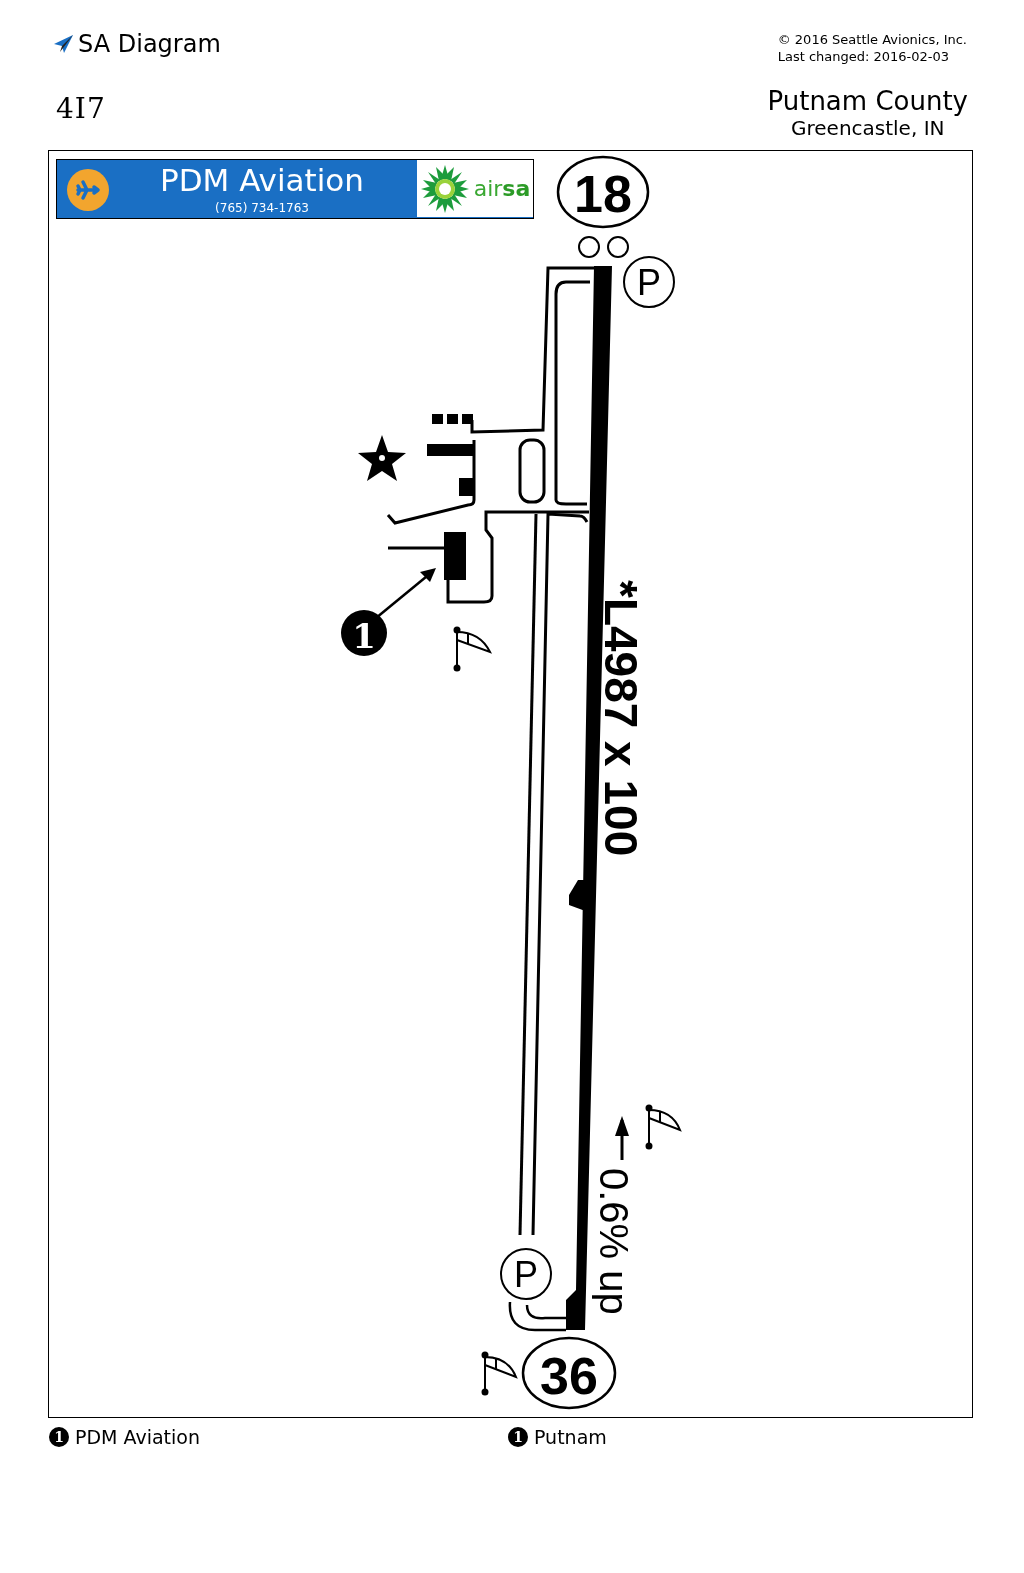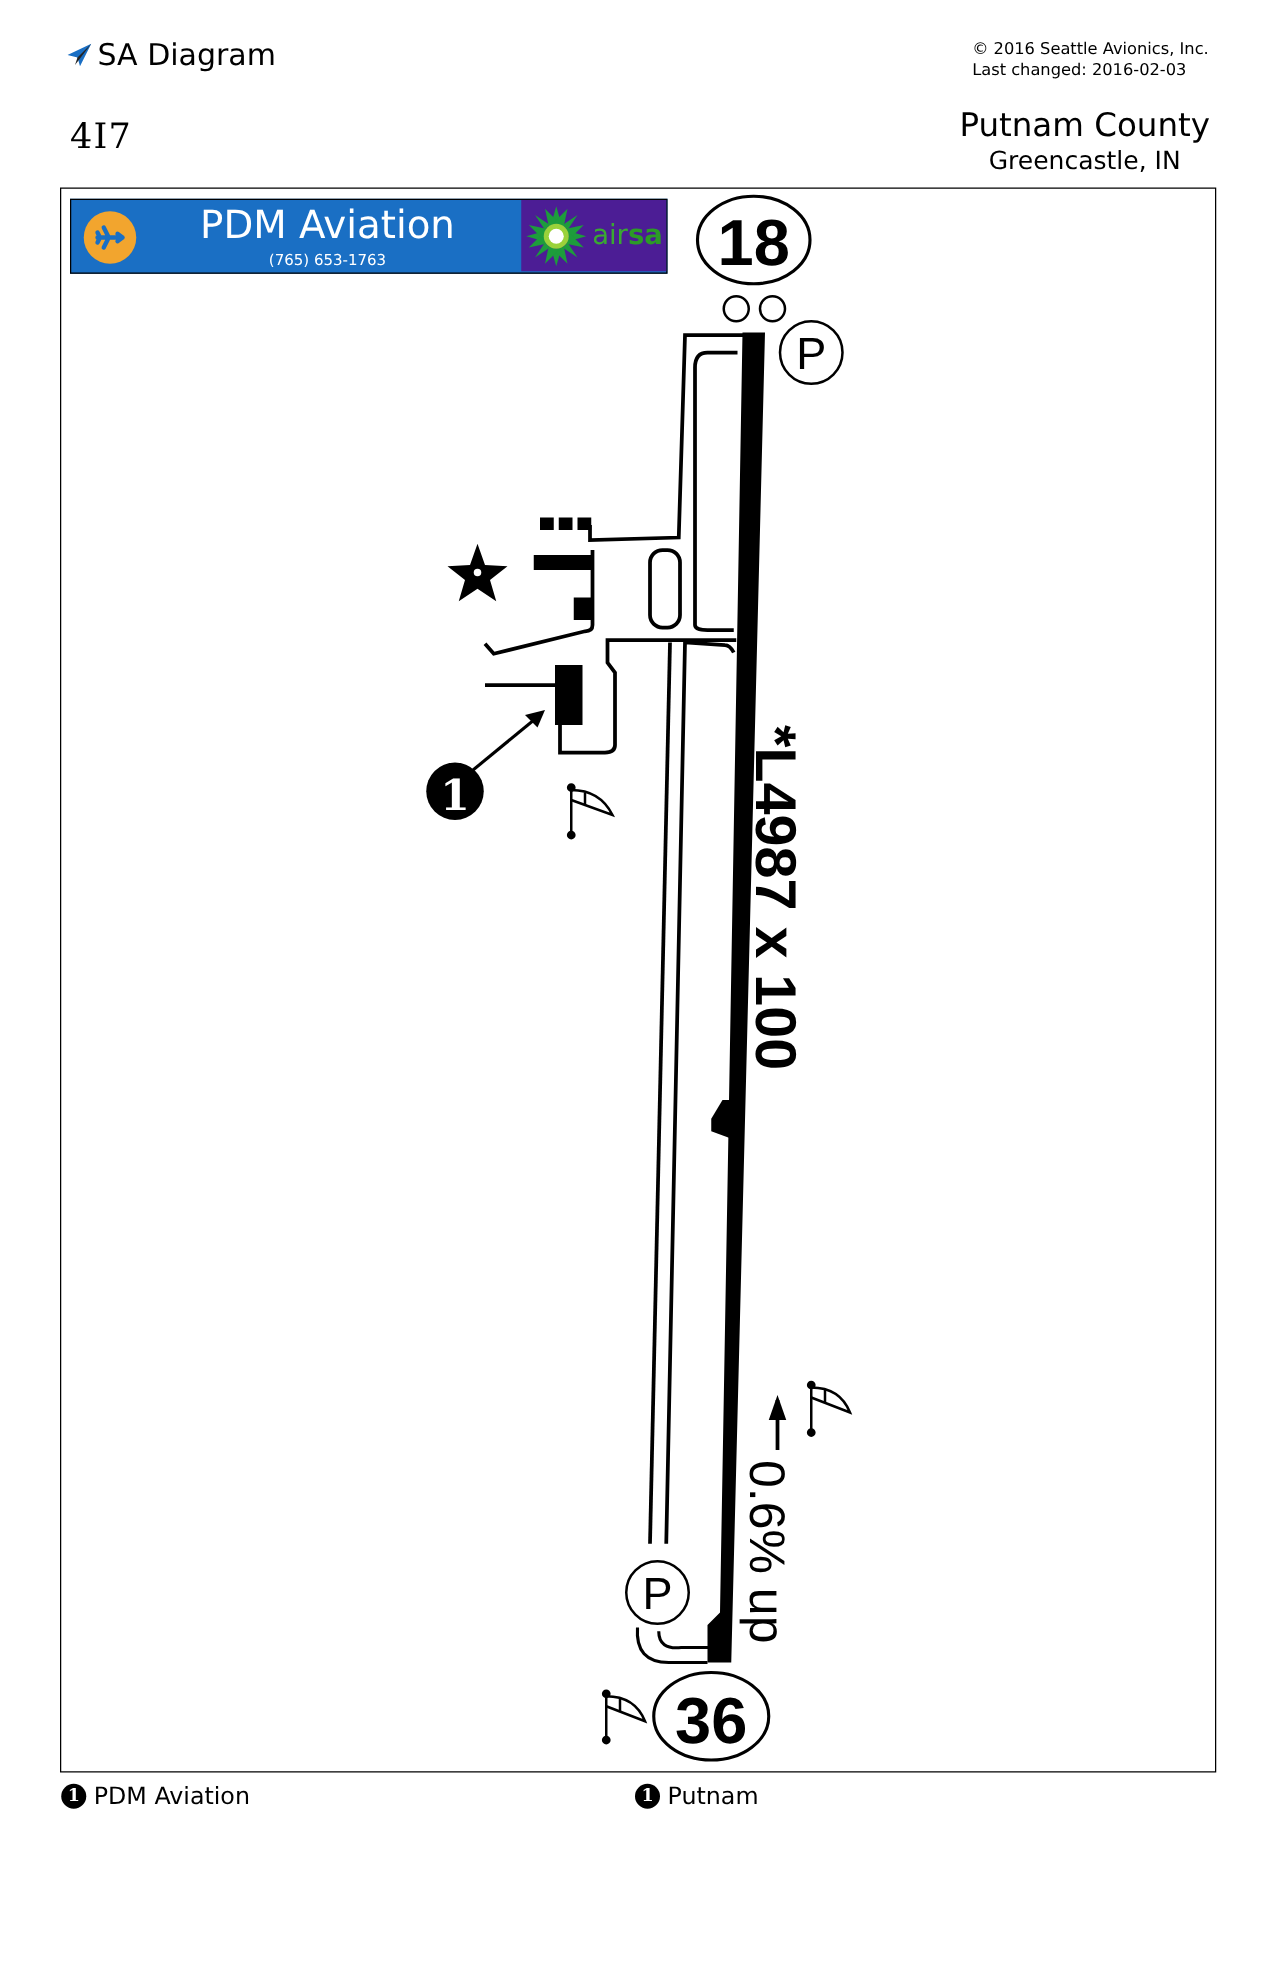--- a/index.html
+++ b/index.html
@@ -9,21 +9,21 @@
   .copyright { position:absolute; right:57px; top:31px; font-size:13px; line-height:17px; }
   .airport-id { position:absolute; left:56px; top:92px; font-family:"DejaVu Serif", serif; font-size:28px; letter-spacing:1px; }
   .airport-name { position:absolute; right:56px; top:86px; text-align:right; }
   .airport-name .n1 { font-size:26px; line-height:30px; }
   .airport-name .n2 { font-size:20px; line-height:24px;text-align:center; }
   .frame { position:absolute; left:48px; top:150px; width:925px; height:1268px; border:1.5px solid #000; box-sizing:border-box; }
   .fbo-banner { position:absolute; left:56px; top:159px; width:478px; height:60px; background:#1a6fc4; border:1.5px solid #000; box-sizing:border-box; }
   .fbo-icon { position:absolute; left:10px; top:9px; width:42px; height:42px; border-radius:50%; background:#f2a52e; display:flex; align-items:center; justify-content:center; }
   .fbo-name { position:absolute; left:95px; top:2px; width:220px; text-align:center; color:#fff; font-size:31px; }
   .fbo-phone { position:absolute; left:95px; top:41px; width:220px; text-align:center; color:#fff; font-size:12px; }
-  .fuel-logo { position:absolute; right:0; top:0; width:116px; height:57px; background:#4c1d95; display:flex; align-items:center; justify-content:center; gap:4px; }
+  .fuel-logo { position:absolute; right:0; top:0; width:116px; height:57px; background:#ffffff; display:flex; align-items:center; justify-content:center; gap:4px; }
   .fuel-logo .brand { font-size:22px; color:#3aa832; }
   .fuel-logo .brand b { color:#2c9b27; }
   .diagram { position:absolute; left:0; top:0; width:1024px; height:1573px; pointer-events:none; }
   .diagram * { pointer-events:auto; }
   .legend { position:absolute; top:1426px; font-size:19px; display:flex; align-items:center; gap:6px; }
   .legend .num { width:20px; height:20px; border-radius:50%; background:#000; color:#fff; font-size:14px; font-weight:bold; display:flex; align-items:center; justify-content:center; font-family:"DejaVu Serif", serif; }
 </style>
 </head>
 <body>
 
@@ -49,21 +49,21 @@
 
 <div class="frame"></div>
 
 <div class="fbo-banner">
   <div class="fbo-icon">
     <svg width="28" height="28" viewBox="0 0 28 28">
         <path d="M4 14 L24 14 M24 14 L20 11 M24 14 L20 17 M13 14 L9 6 M13 14 L9 22 M6 14 L4 10 M6 14 L4 18" stroke="#1a6fc4" stroke-width="3.5" fill="none" stroke-linecap="round"></path>
       </svg>
   </div>
   <div class="fbo-name">PDM Aviation</div>
-  <div class="fbo-phone">(765) 653-1763</div>
+  <div class="fbo-phone">(765) 734-1763</div>
   <div class="fuel-logo">
     <svg width="50" height="50" viewBox="-25 -25 50 50">
       <g fill="#1d9c3c">
         <polygon points="0,-24 4,-10 -4,-10"></polygon>
           <polygon points="0,24 4,10 -4,10"></polygon>
           <polygon points="-24,0 -10,4 -10,-4"></polygon>
           <polygon points="24,0 10,4 10,-4"></polygon>
         <polygon points="-17,-17 -5,-9 -9,-5"></polygon>
           <polygon points="17,17 5,9 9,5"></polygon>
           <polygon points="17,-17 5,-9 9,-5"></polygon>

